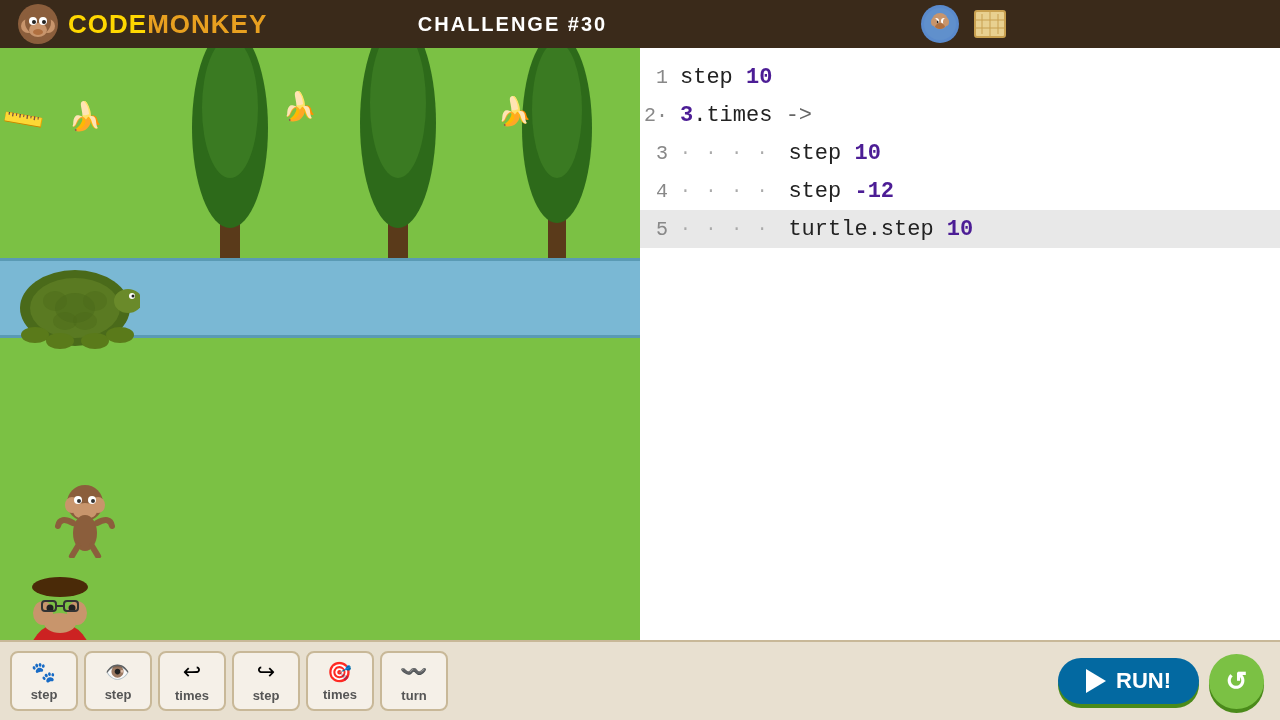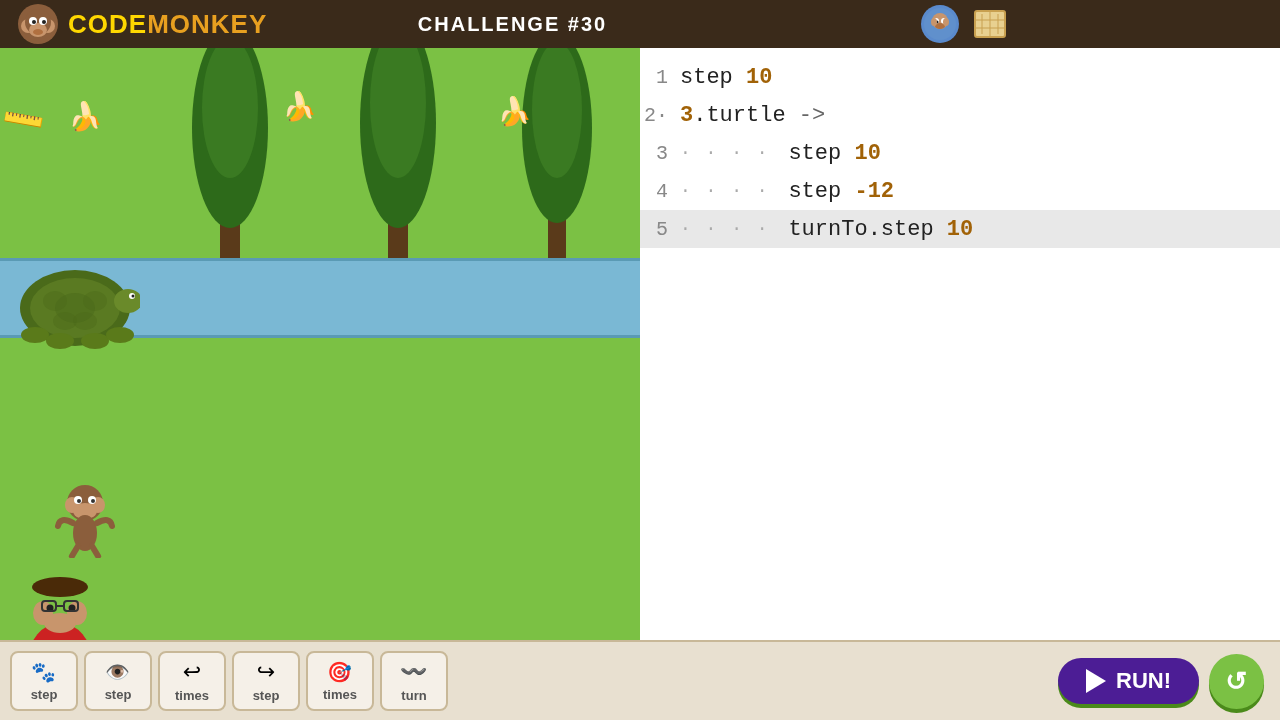--- a/index.html
+++ b/index.html
@@ -162,36 +162,36 @@
       gap: 0;
     }
     .indent-dots {
       color: #aaa;
       font-size: 18px;
       letter-spacing: 2px;
       margin-right: 6px;
       white-space: nowrap;
     }
     .kw-black { color: #222; }
-    .kw-blue { color: #a16207; font-weight: bold; }
+    .kw-blue { color: #4c1d95; font-weight: bold; }
 
     
     #bottom-bar {
       height: 80px;
       background: #e8e0d0;
       display: flex;
       align-items: center;
       justify-content: flex-end;
       padding: 0 16px;
       gap: 10px;
       border-top: 2px solid #c8b898;
     }
 
     #run-button {
-      background: #4c1d95;
+      background: #0369a1;
       border: none;
       border-radius: 30px;
       padding: 10px 28px;
       font-size: 22px;
       font-weight: bold;
       color: white;
       cursor: pointer;
       display: flex;
       align-items: center;
       gap: 10px;
@@ -465,21 +465,21 @@
       <div class="code-line">
         <div class="line-num">1</div>
         <div class="line-content">
           <span class="kw-black">step</span>&nbsp;<span class="kw-blue">10</span>
         </div>
       </div>
 
       <div class="code-line">
         <div class="line-num">2·</div>
         <div class="line-content">
-          <span class="kw-blue">3</span><span class="kw-black">.turtle</span>&nbsp;<span style="color:#666;">-&gt;</span>
+          <span class="kw-blue">3</span><span class="kw-black">.times</span>&nbsp;<span style="color:#666;">-&gt;</span>
         </div>
       </div>
 
       <div class="code-line">
         <div class="line-num">3</div>
         <div class="line-content">
           <span class="indent-dots">· · · ·&nbsp;</span>
           <span class="kw-black">step</span>&nbsp;<span class="kw-blue">10</span>
         </div>
       </div>
@@ -489,21 +489,21 @@
         <div class="line-content">
           <span class="indent-dots">· · · ·&nbsp;</span>
           <span class="kw-black">step</span>&nbsp;<span class="kw-blue">-12</span>
         </div>
       </div>
 
       <div class="code-line highlighted">
         <div class="line-num">5</div>
         <div class="line-content">
           <span class="indent-dots">· · · ·&nbsp;</span>
-          <span class="kw-black">turnTo.step</span>&nbsp;<span class="kw-blue">10</span>
+          <span class="kw-black">turtle.step</span>&nbsp;<span class="kw-blue">10</span>
         </div>
       </div>
 
     </div>
 
     <div id="bottom-bar">
       <button id="run-button">
         <span class="play-icon"></span>
         <span>RUN!</span>
       </button>

